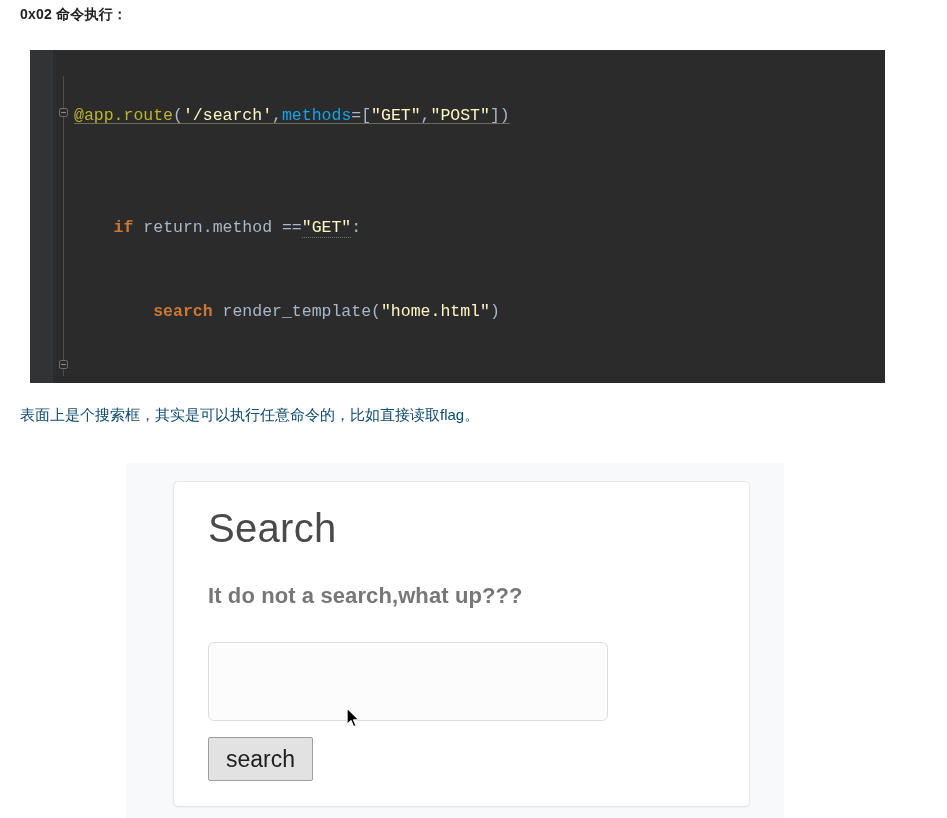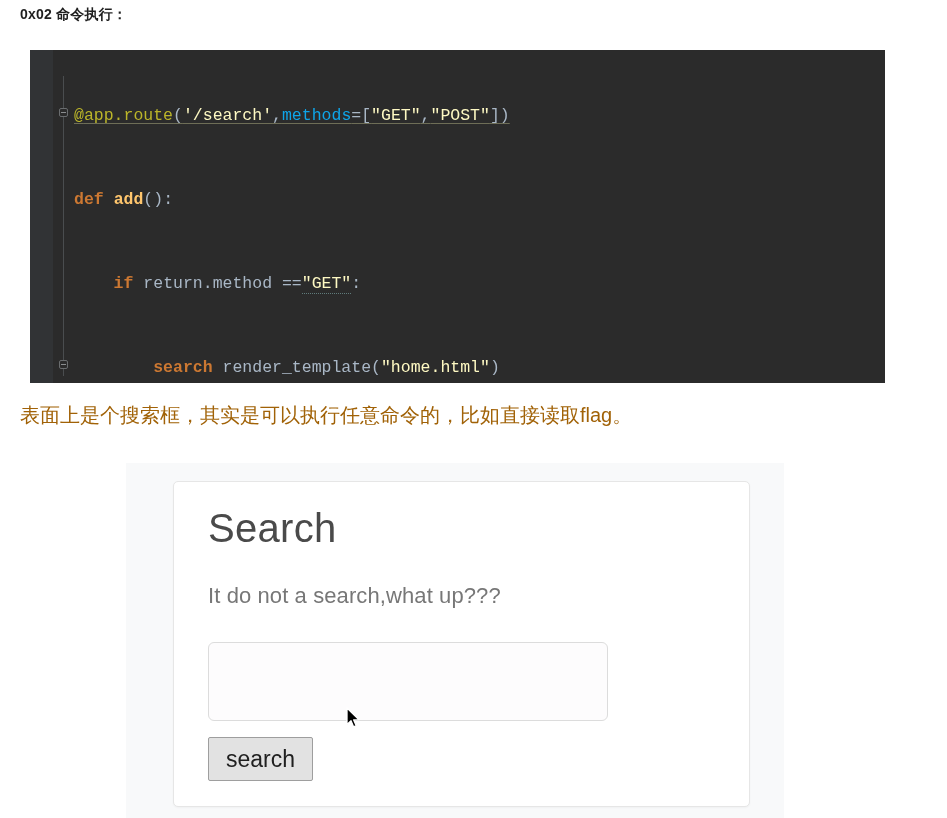--- a/index.html
+++ b/index.html
@@ -105,23 +105,23 @@
   }
   .underline-dot {
     border-bottom: 1px dotted #5f7b7b;
   }
 
   
   .caption {
     position: absolute;
     left: 20px;
     top: 404px;
-    font-size: 20px;
+    font-size: 15px;
     line-height: 22px;
-    color: #a16207;
+    color: #0c4a6e;
     white-space: nowrap;
   }
 
   
   .browser-shot {
     position: absolute;
     left: 126px;
     top: 463px;
     width: 658px;
     height: 368px;
@@ -146,21 +146,21 @@
     font-size: 40px;
     font-weight: normal;
     color: #4a4a4a;
     letter-spacing: 0.3px;
   }
   .card-subtitle {
     position: absolute;
     left: 34px;
     top: 101px;
     font-size: 22px;
-    font-weight: normal;
+    font-weight: bold;
     color: #777777;
     letter-spacing: 0.1px;
   }
   .search-textarea {
     position: absolute;
     left: 34px;
     top: 160px;
     width: 400px;
     height: 79px;
     box-sizing: border-box;
@@ -208,21 +208,20 @@
 
 <div class="code-block">
   <div class="code-gutter"></div>
   <div class="fold-line"></div>
   <div class="fold-marker m1"></div>
   <div class="fold-marker m2"></div>
 
   <div class="code-lines">
 <div class="ln"><span class="underline-wavy"><span class="tok-dec">@</span><span class="tok-dec">app.route</span><span class="tok-punct">(</span><span class="tok-str">'/search'</span><span class="tok-punct">,</span><span class="tok-kwarg">methods</span><span class="tok-punct">=[</span><span class="tok-str">"GET"</span><span class="tok-punct">,</span><span class="tok-str">"POST"</span><span class="tok-punct">])</span></span></div>
 
-<div class="ln"><span class="tok-kw">def</span><span class="tok-plain"> </span><span class="tok-def">add</span><span class="tok-punct">():</span></div>
 
 <div class="ln"><span class="tok-plain">    </span><span class="tok-kw">if</span><span class="tok-plain"> return.method ==</span><span class="tok-str underline-dot">"GET"</span><span class="tok-punct">:</span></div>
 
 <div class="ln"><span class="tok-plain">        </span><span class="tok-kw">search</span><span class="tok-plain"> render_template(</span><span class="tok-str">"home.html"</span><span class="tok-punct">)</span></div>
 
 
 
 
 
 

